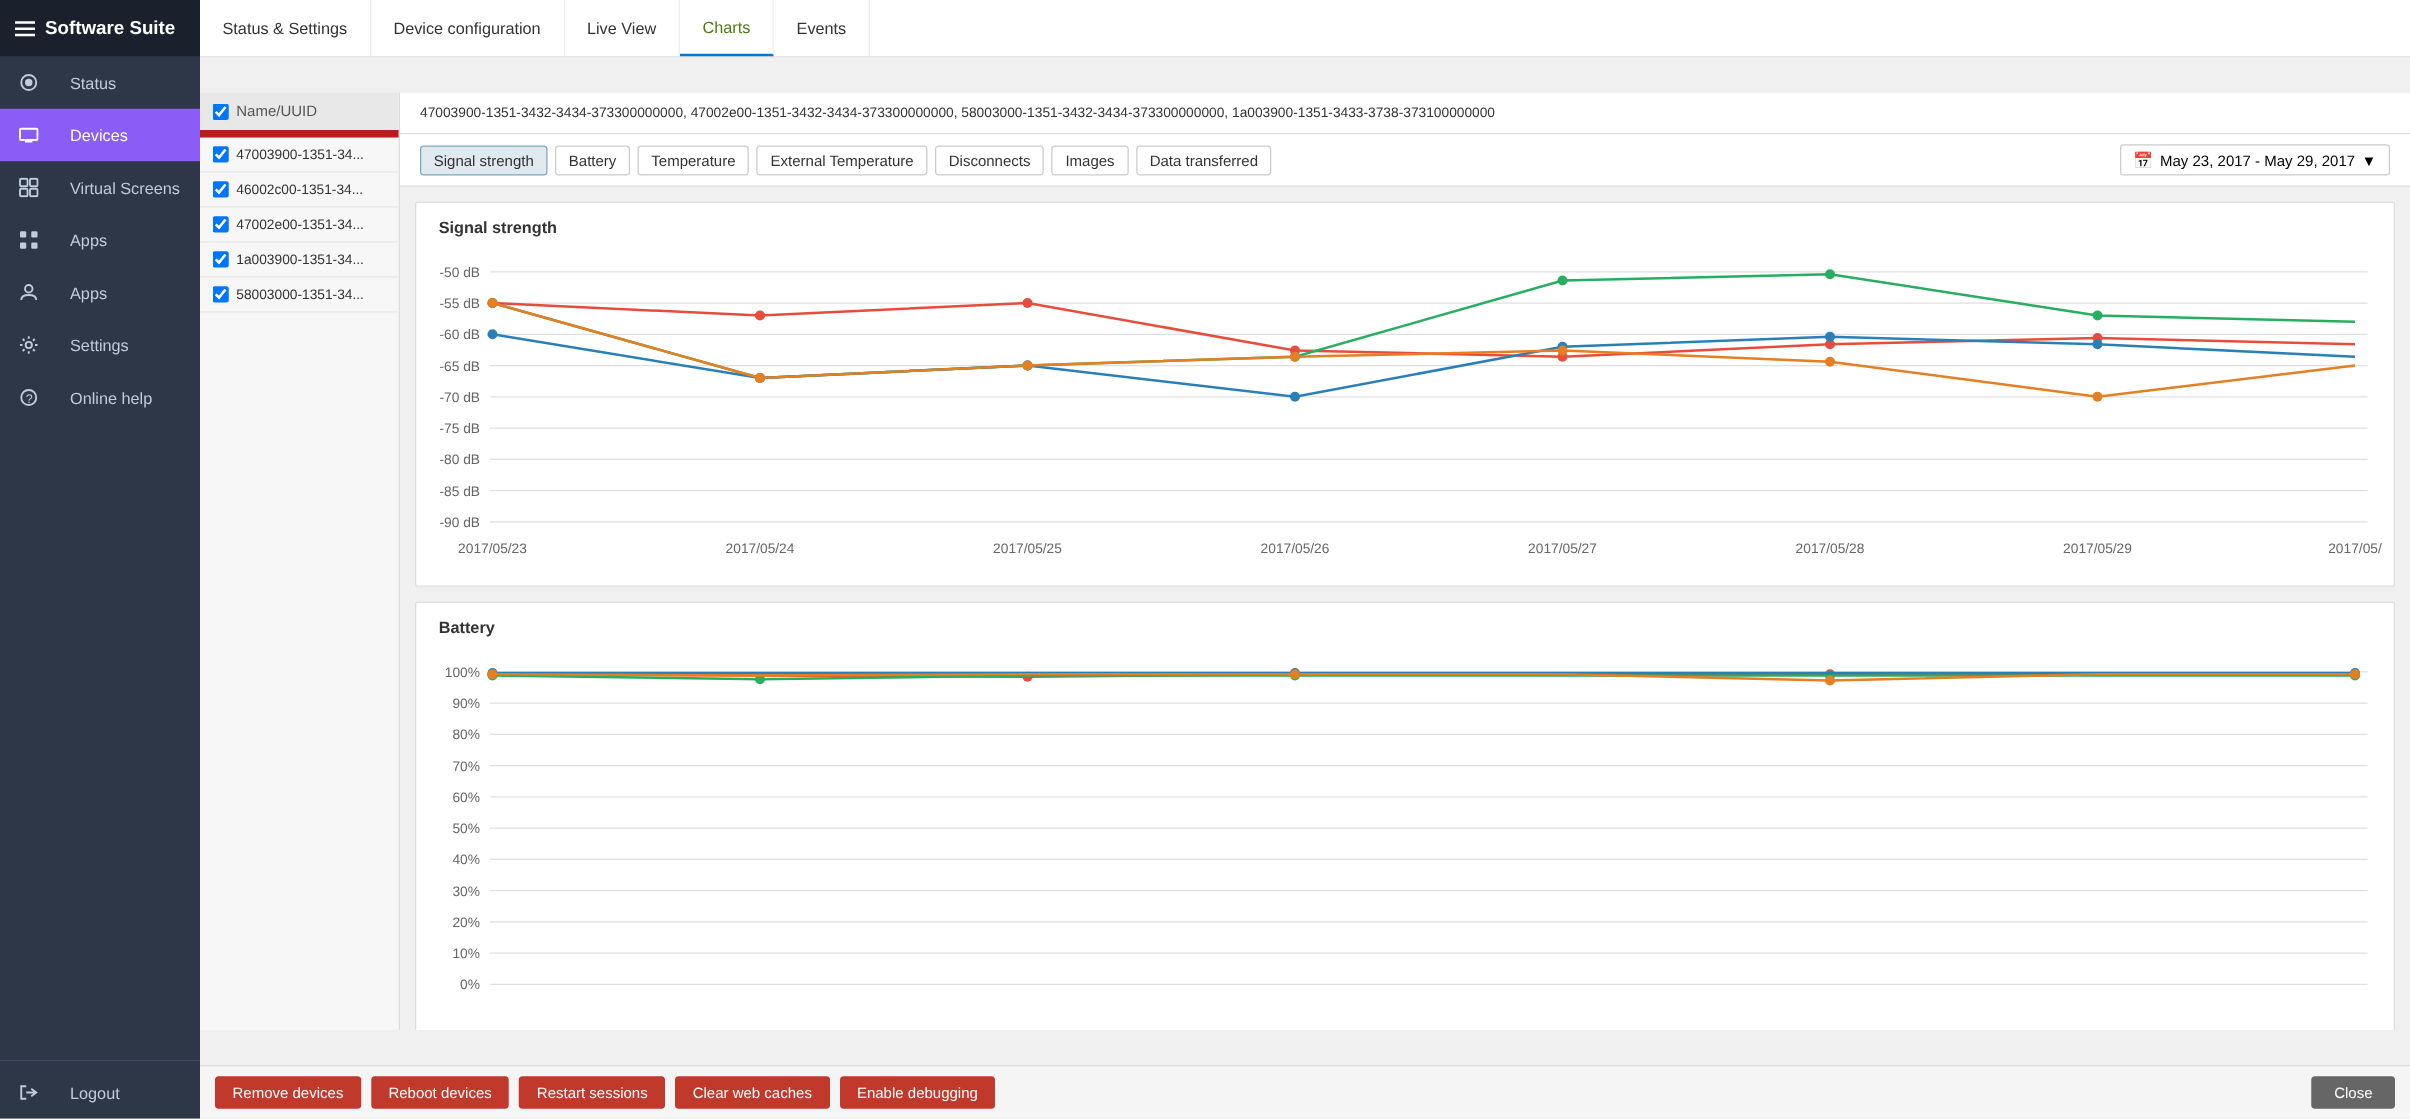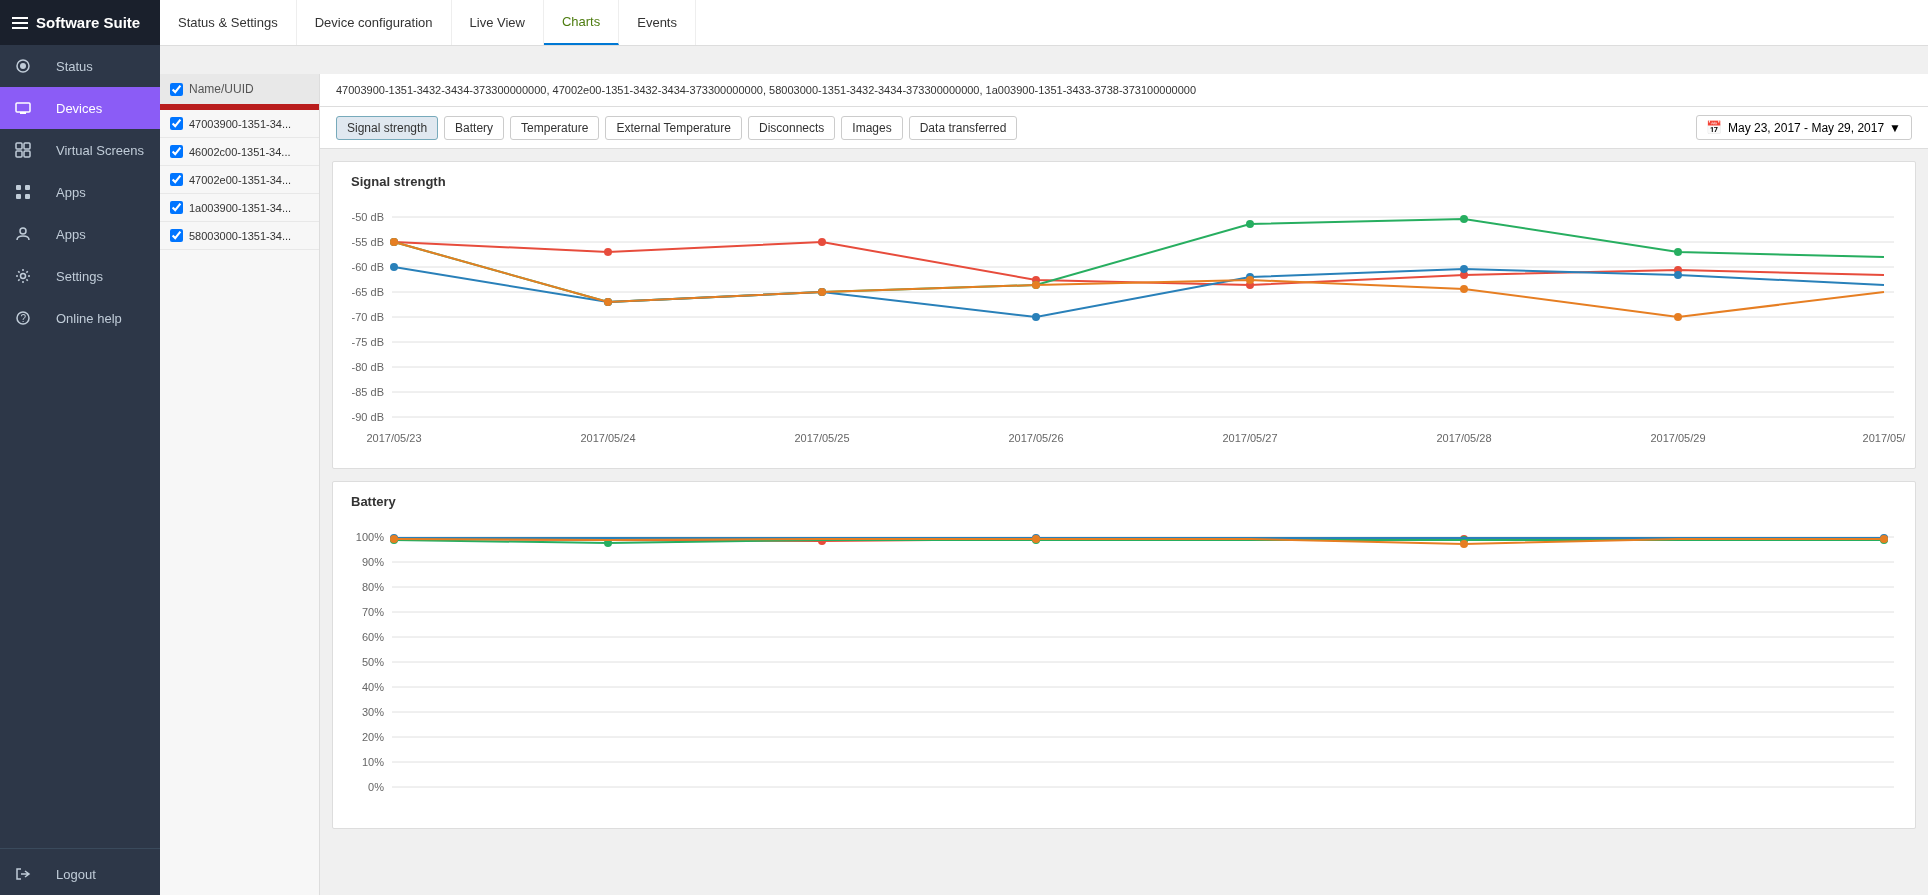--- a/index.html
+++ b/index.html
@@ -387,14 +387,22 @@
               <circle cx="692" cy="22" r="4" fill="#e67e22"></circle>
               <circle cx="1120" cy="27" r="4" fill="#e67e22"></circle>
               <circle cx="1540" cy="22" r="4" fill="#e67e22"></circle>
             </svg>
           </div>
         </div>
 
       </div>
     </div>
 
+    <div class="bottom-toolbar">
+      <button class="btn-action btn-danger">Remove devices</button>
+      <button class="btn-action btn-danger">Reboot devices</button>
+      <button class="btn-action btn-danger">Restart sessions</button>
+      <button class="btn-action btn-danger">Clear web caches</button>
+      <button class="btn-action btn-danger">Enable debugging</button>
+      <button class="btn-close">Close</button>
+    </div>
   </div>
 </div>
 
 </body></html>

